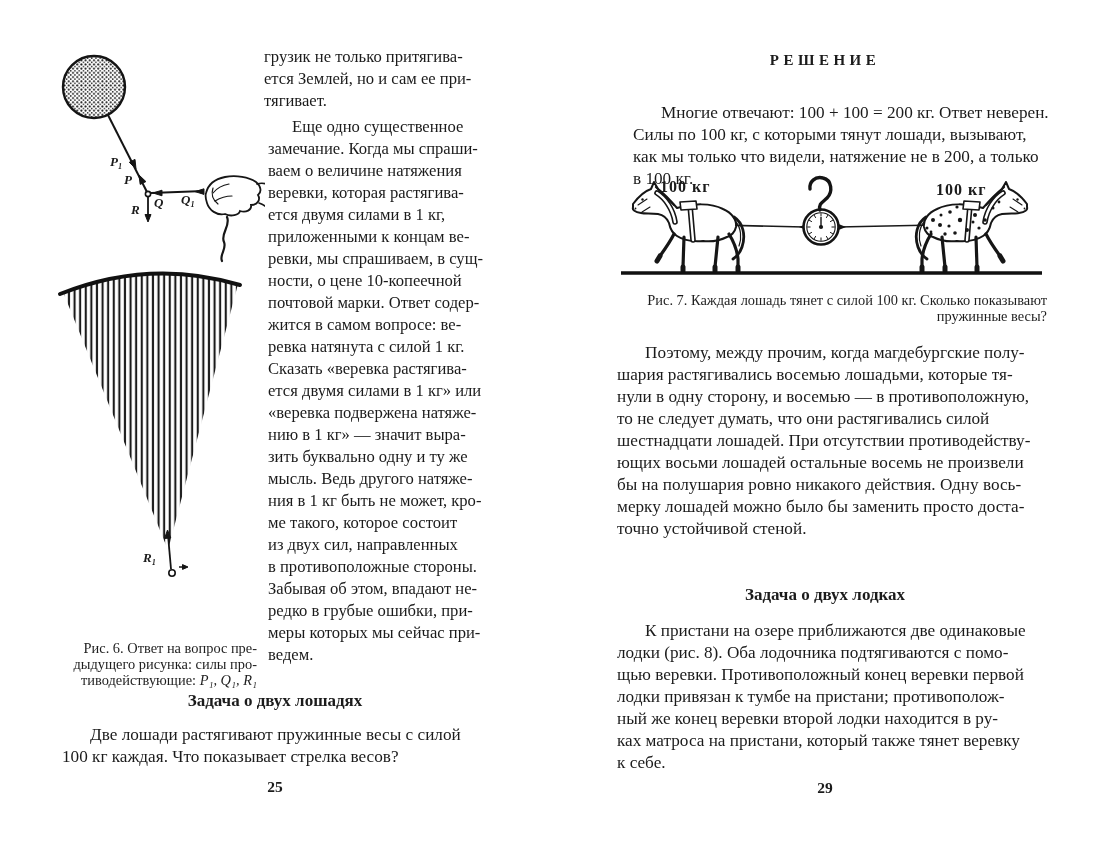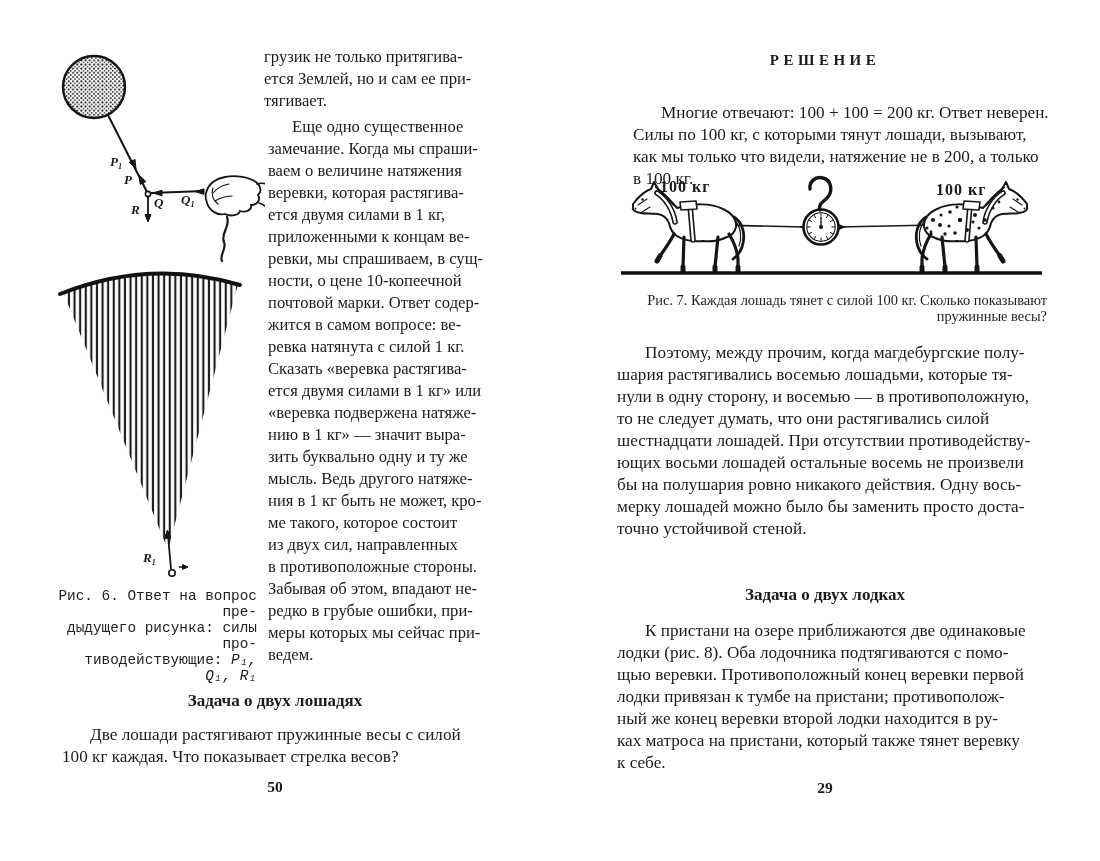--- a/index.html
+++ b/index.html
@@ -114,32 +114,32 @@
 ния в 1 кг быть не может, кро-
 ме такого, которое состоит
 из двух сил, направленных
 в противоположные стороны.
 Забывая об этом, впадают не-
 редко в грубые ошибки, при-
 меры которых мы сейчас при-
 ведем.</p>
     </div>
 
-    <div class="abs cap" style="left:57px; top:572px; width:200px;font-family:Liberation Mono, monospace;">
+    <div class="abs cap" style="left:57px; top:624px; width:200px;">
       <span>Рис. 6. Ответ на вопрос пре-
 дыдущего рисунка: силы про-
 тиводействующие: </span><span class="ital">P₁, Q₁, R₁</span>
     </div>
 
     <div class="abs hd" style="left:60px; top:691px; width:430px;">Задача о двух лошадях</div>
 
     <p class="abs txt indent" style="left:62px; top:724px; width:440px; margin:0;">Две лошади растягивают пружинные весы с силой
 100 кг каждая. Что показывает стрелка весов?</p>
 
-    <div class="abs pgno" style="left:60px; top:778px; width:430px;">50</div>
+    <div class="abs pgno" style="left:60px; top:778px; width:430px;">25</div>
   </div>
 
   <div>
 
     <div class="abs solhd" style="left:615px; top:52px; width:420px;">РЕШЕНИЕ</div>
 
     <p class="abs txt indent" style="left:617px; top:86px; width:440px; margin:16px;">Многие отвечают: 100 + 100 = 200 кг. Ответ неверен.
 Силы по 100 кг, с которыми тянут лошади, вызывают,
 как мы только что видели, натяжение не в 200, а только
 в 100 кг.</p>

